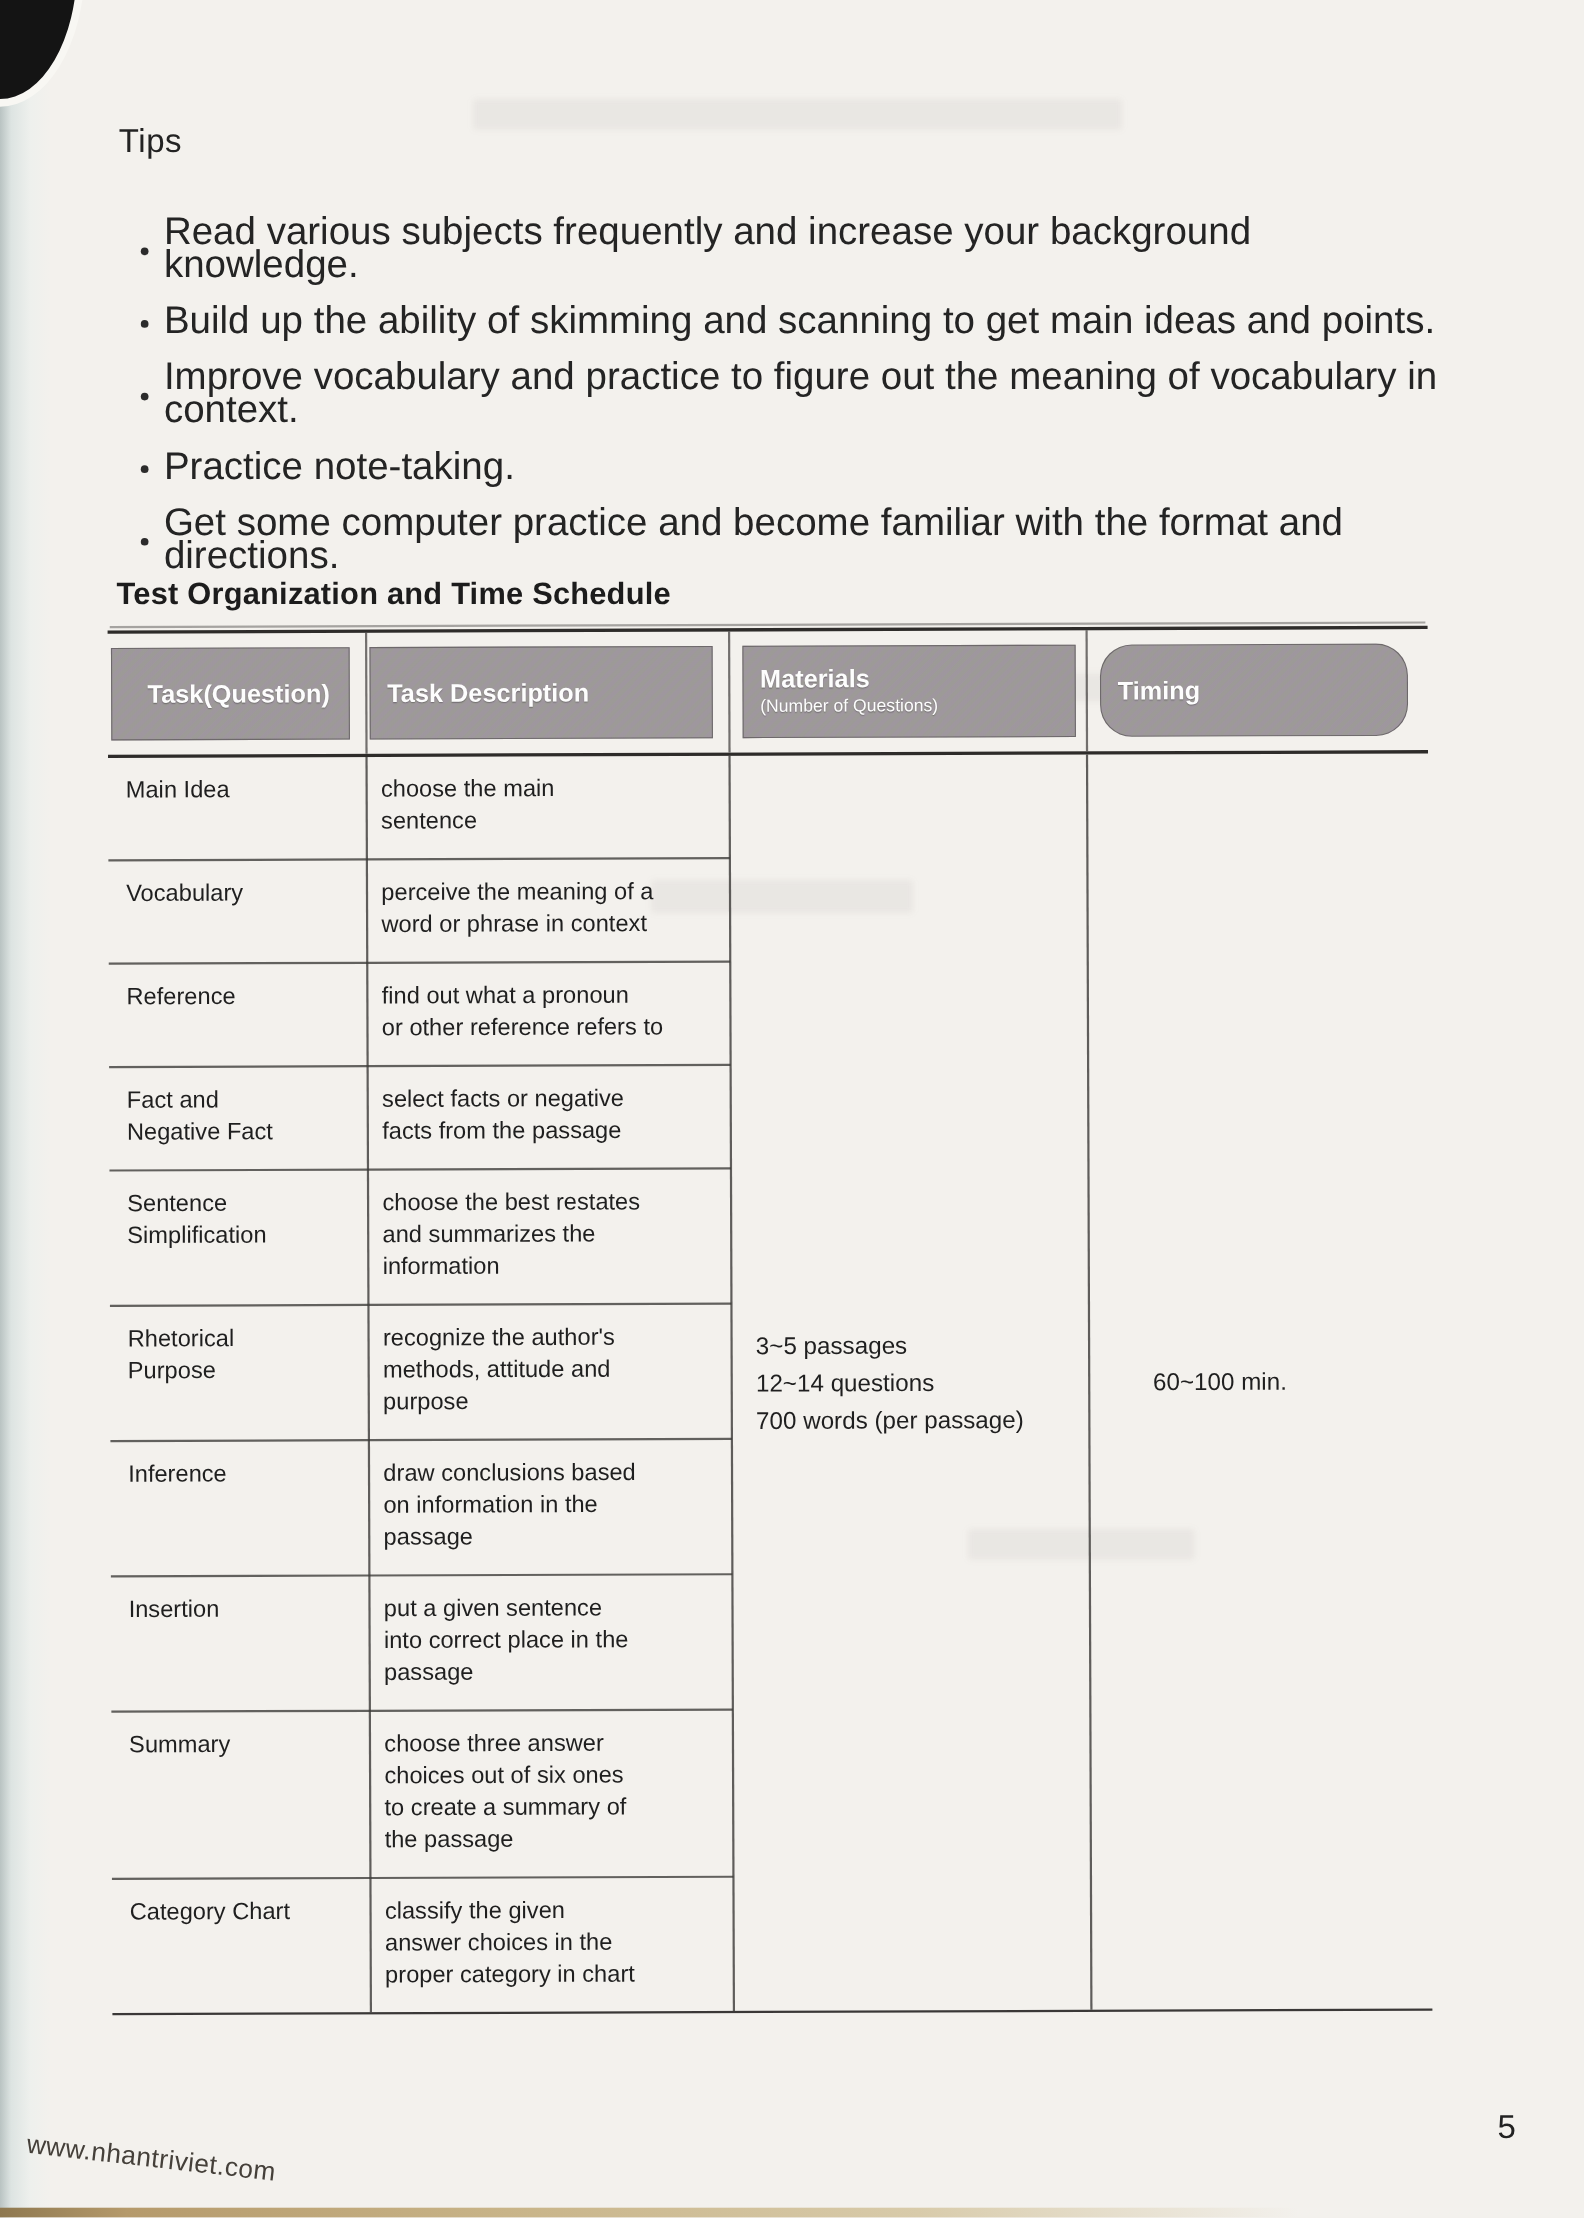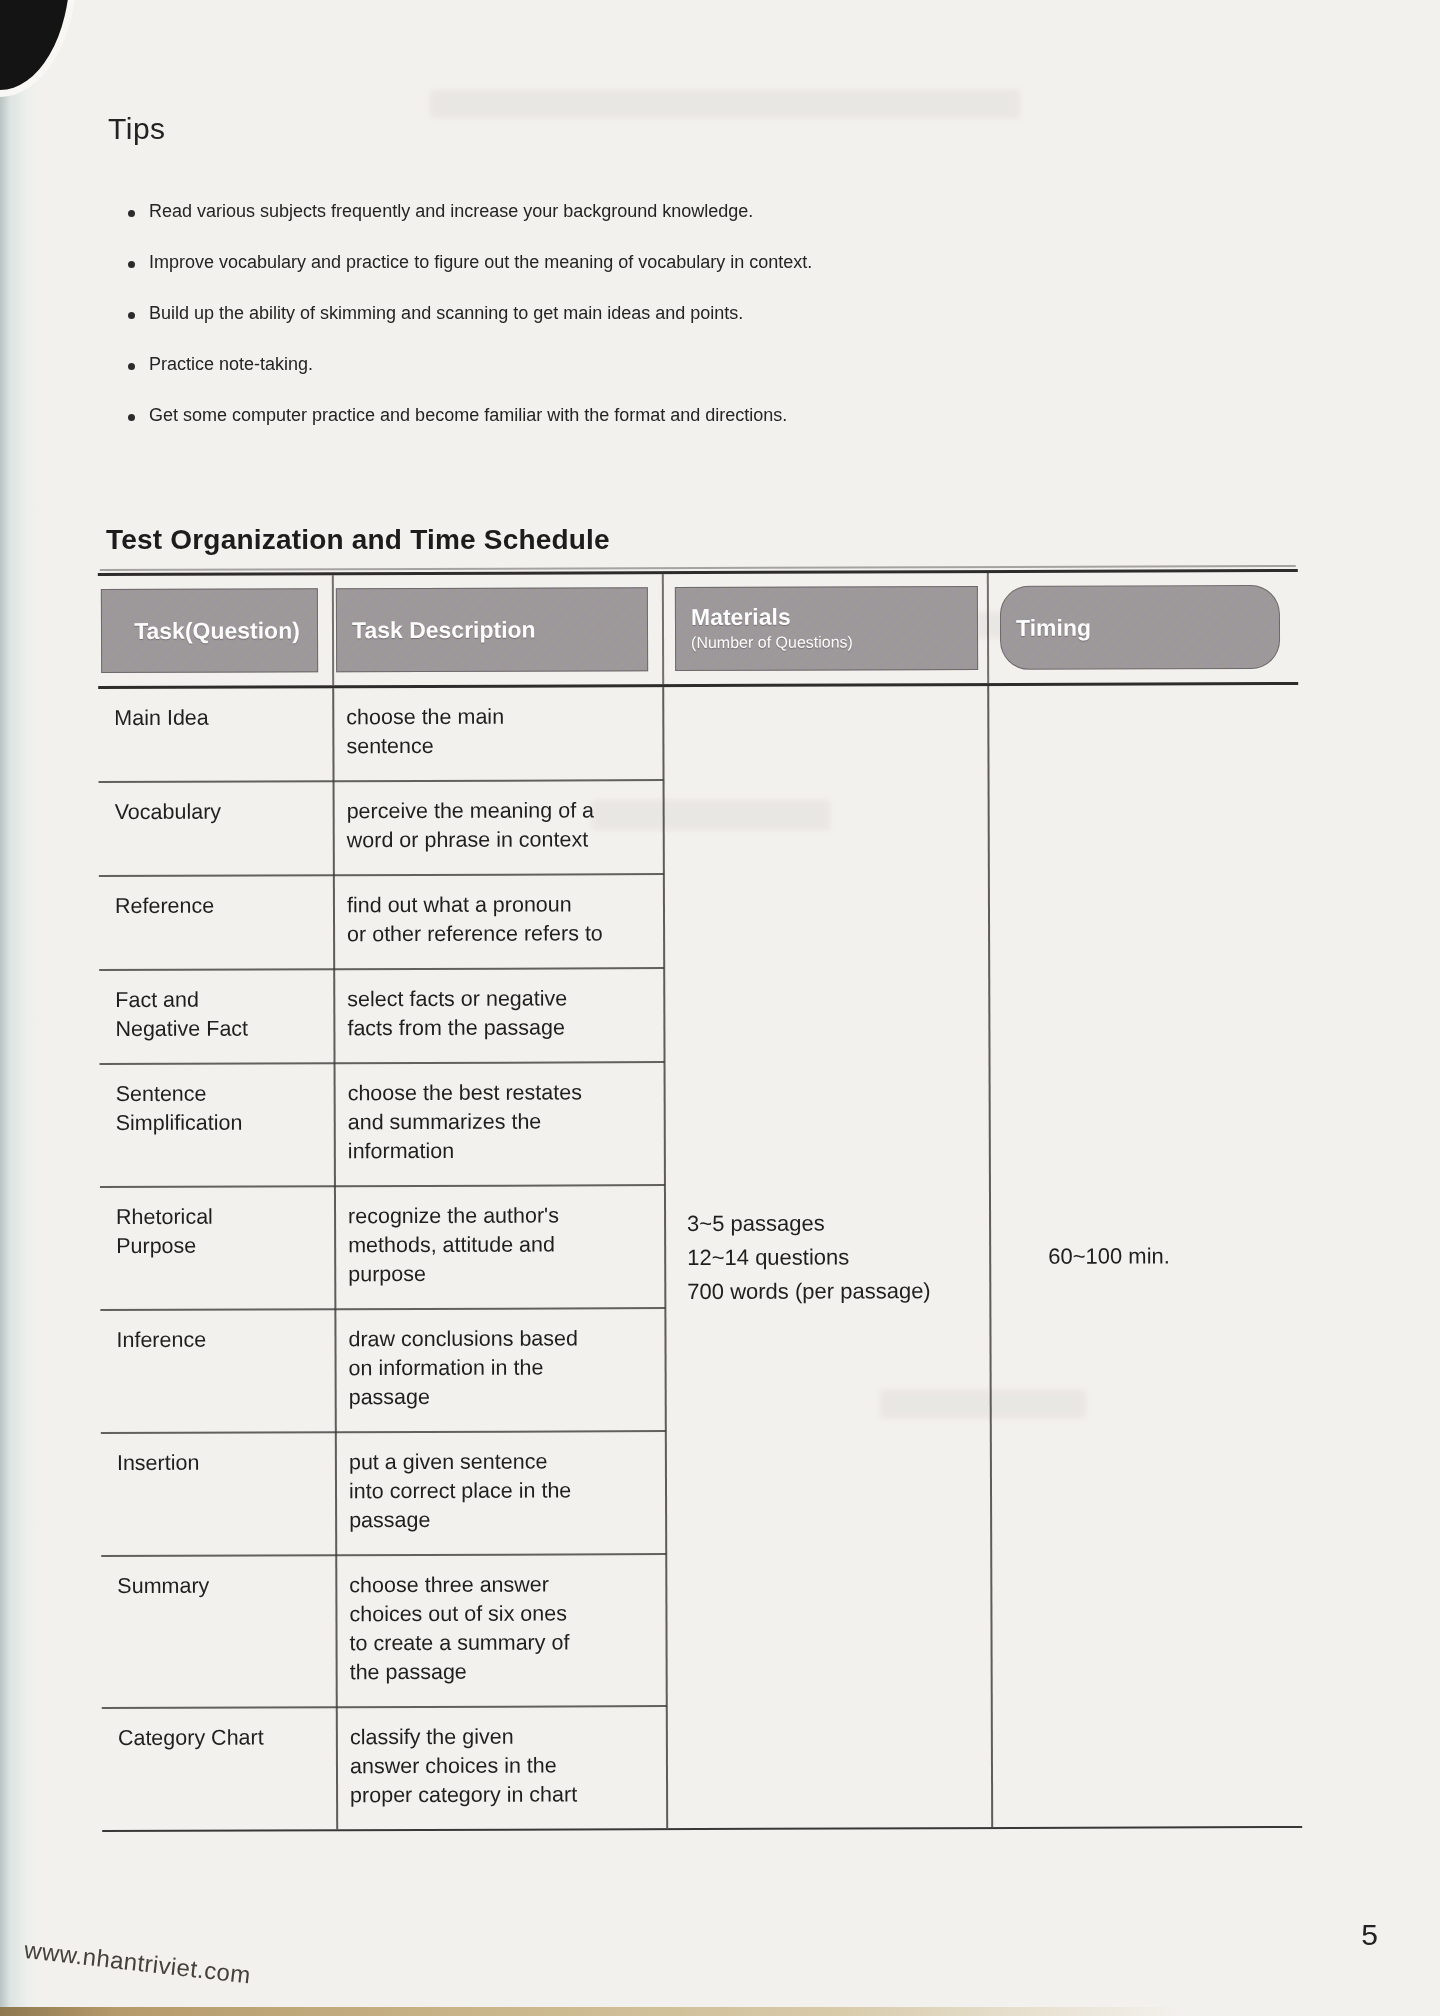--- a/index.html
+++ b/index.html
@@ -37,21 +37,21 @@
   .tips-heading {
     position: absolute; top: 112px; left: 108px;
     font-size: 30px; font-weight: 400; color: #232323; letter-spacing: 0.5px;
   }
   .tips-list { position: absolute; top: 196px; left: 116px; list-style: none; width: 1200px; }
   .tips-list li { display: flex; align-items: baseline; margin-bottom: 21px; line-height: 30px; }
   .dot {
     width: 7px; height: 7px; border-radius: 50%; background: #2b2b2b;
     flex: 0 0 7px; align-self: center; margin: 4px 14px 0 12px;
   }
-  .tip-text { font-size: 18px; color: #242424; }
+  .tip-text { font-size: 35px; color: #242424; }
   .section-heading {
     position: absolute; top: 524px; left: 106px;
     font-size: 28px; font-weight: 700; color: #1c1c1c; letter-spacing: 0.2px;
   }
   
   .table-wrap { position: absolute; top: 571px; left: 100px; width: 1200px; transform: rotate(-0.2deg); }
   .thead {
     position: relative; height: 116px;
     border-top: 3px solid #2e2c2a; border-bottom: 3px solid #2e2c2a;
     display: grid; grid-template-columns: 235px 330px 325px 310px;
@@ -120,25 +120,25 @@
 
   <div class="tips-heading">Tips</div>
 
   <ul class="tips-list">
     <li>
         <span class="dot"></span>
         <span class="tip-text">Read various subjects frequently and increase your background knowledge.</span>
       </li>
     <li>
         <span class="dot"></span>
+        <span class="tip-text">Build up the ability of skimming and scanning to get main ideas and points.</span>
+      </li>
+    <li>
+        <span class="dot"></span>
         <span class="tip-text">Improve vocabulary and practice to figure out the meaning of vocabulary in context.</span>
-      </li>
-    <li>
-        <span class="dot"></span>
-        <span class="tip-text">Build up the ability of skimming and scanning to get main ideas and points.</span>
       </li>
     <li>
         <span class="dot"></span>
         <span class="tip-text">Practice note-taking.</span>
       </li>
     <li>
         <span class="dot"></span>
         <span class="tip-text">Get some computer practice and become familiar with the format and directions.</span>
       </li>
   </ul>

